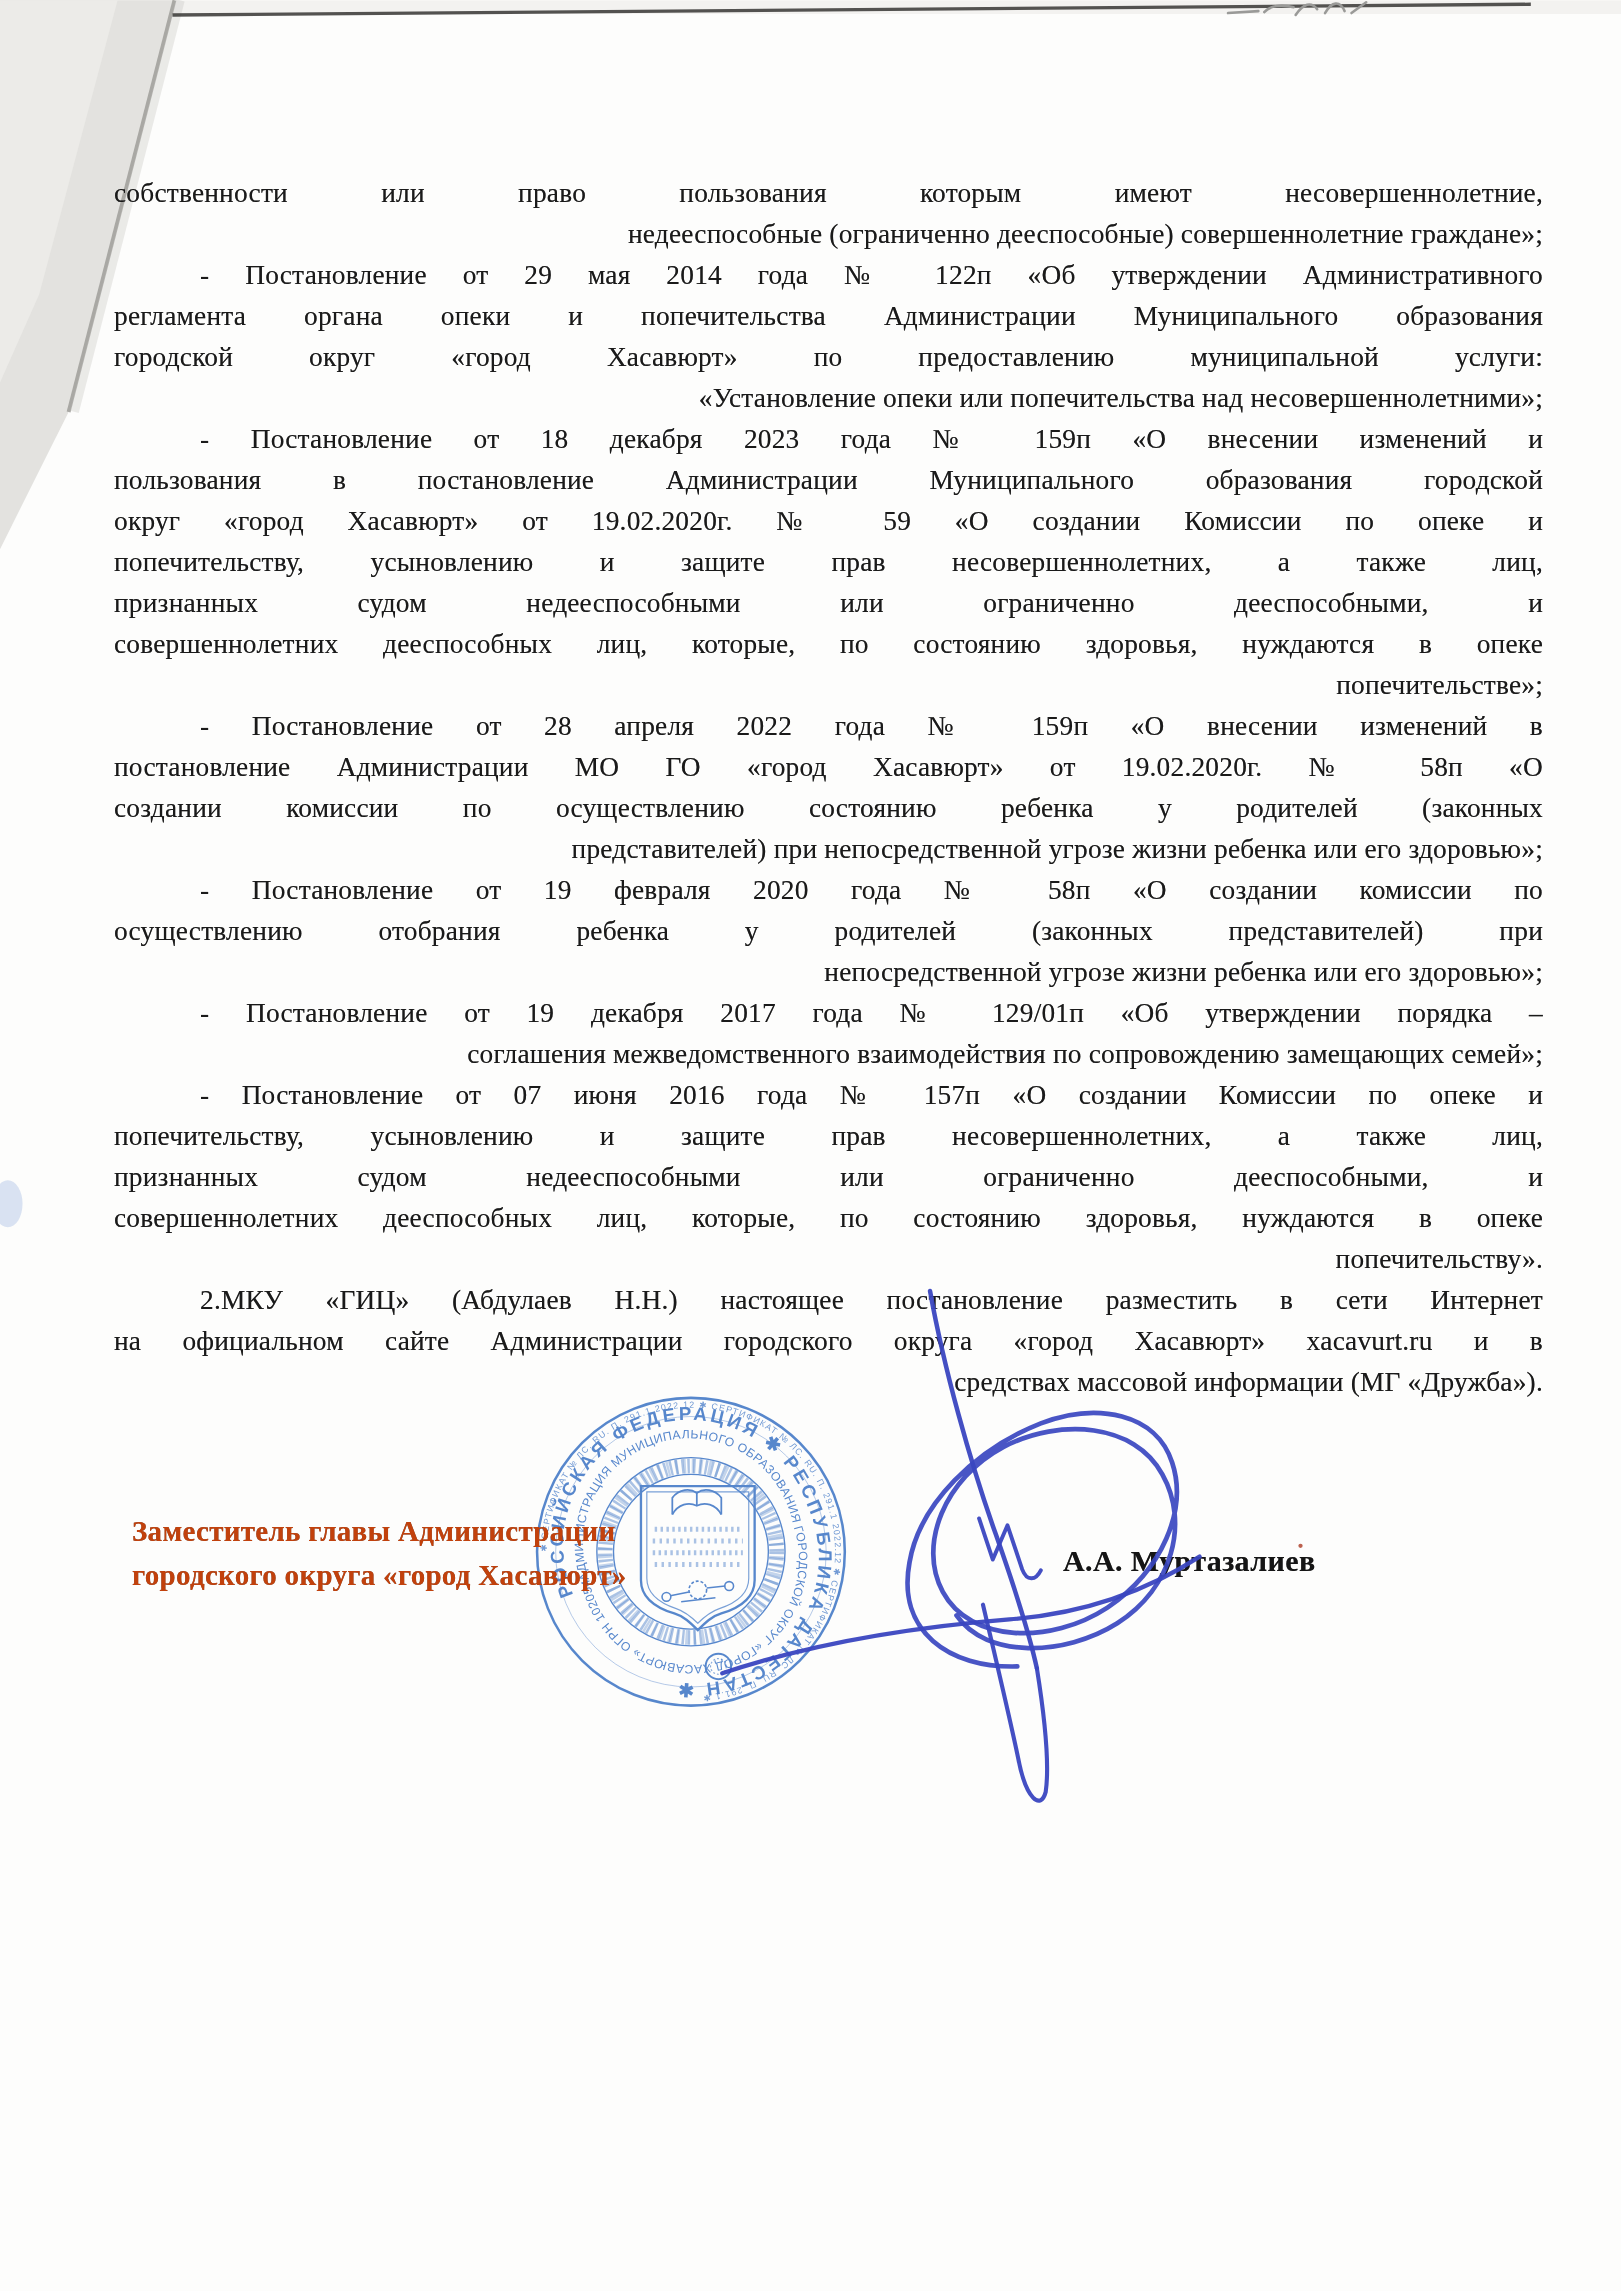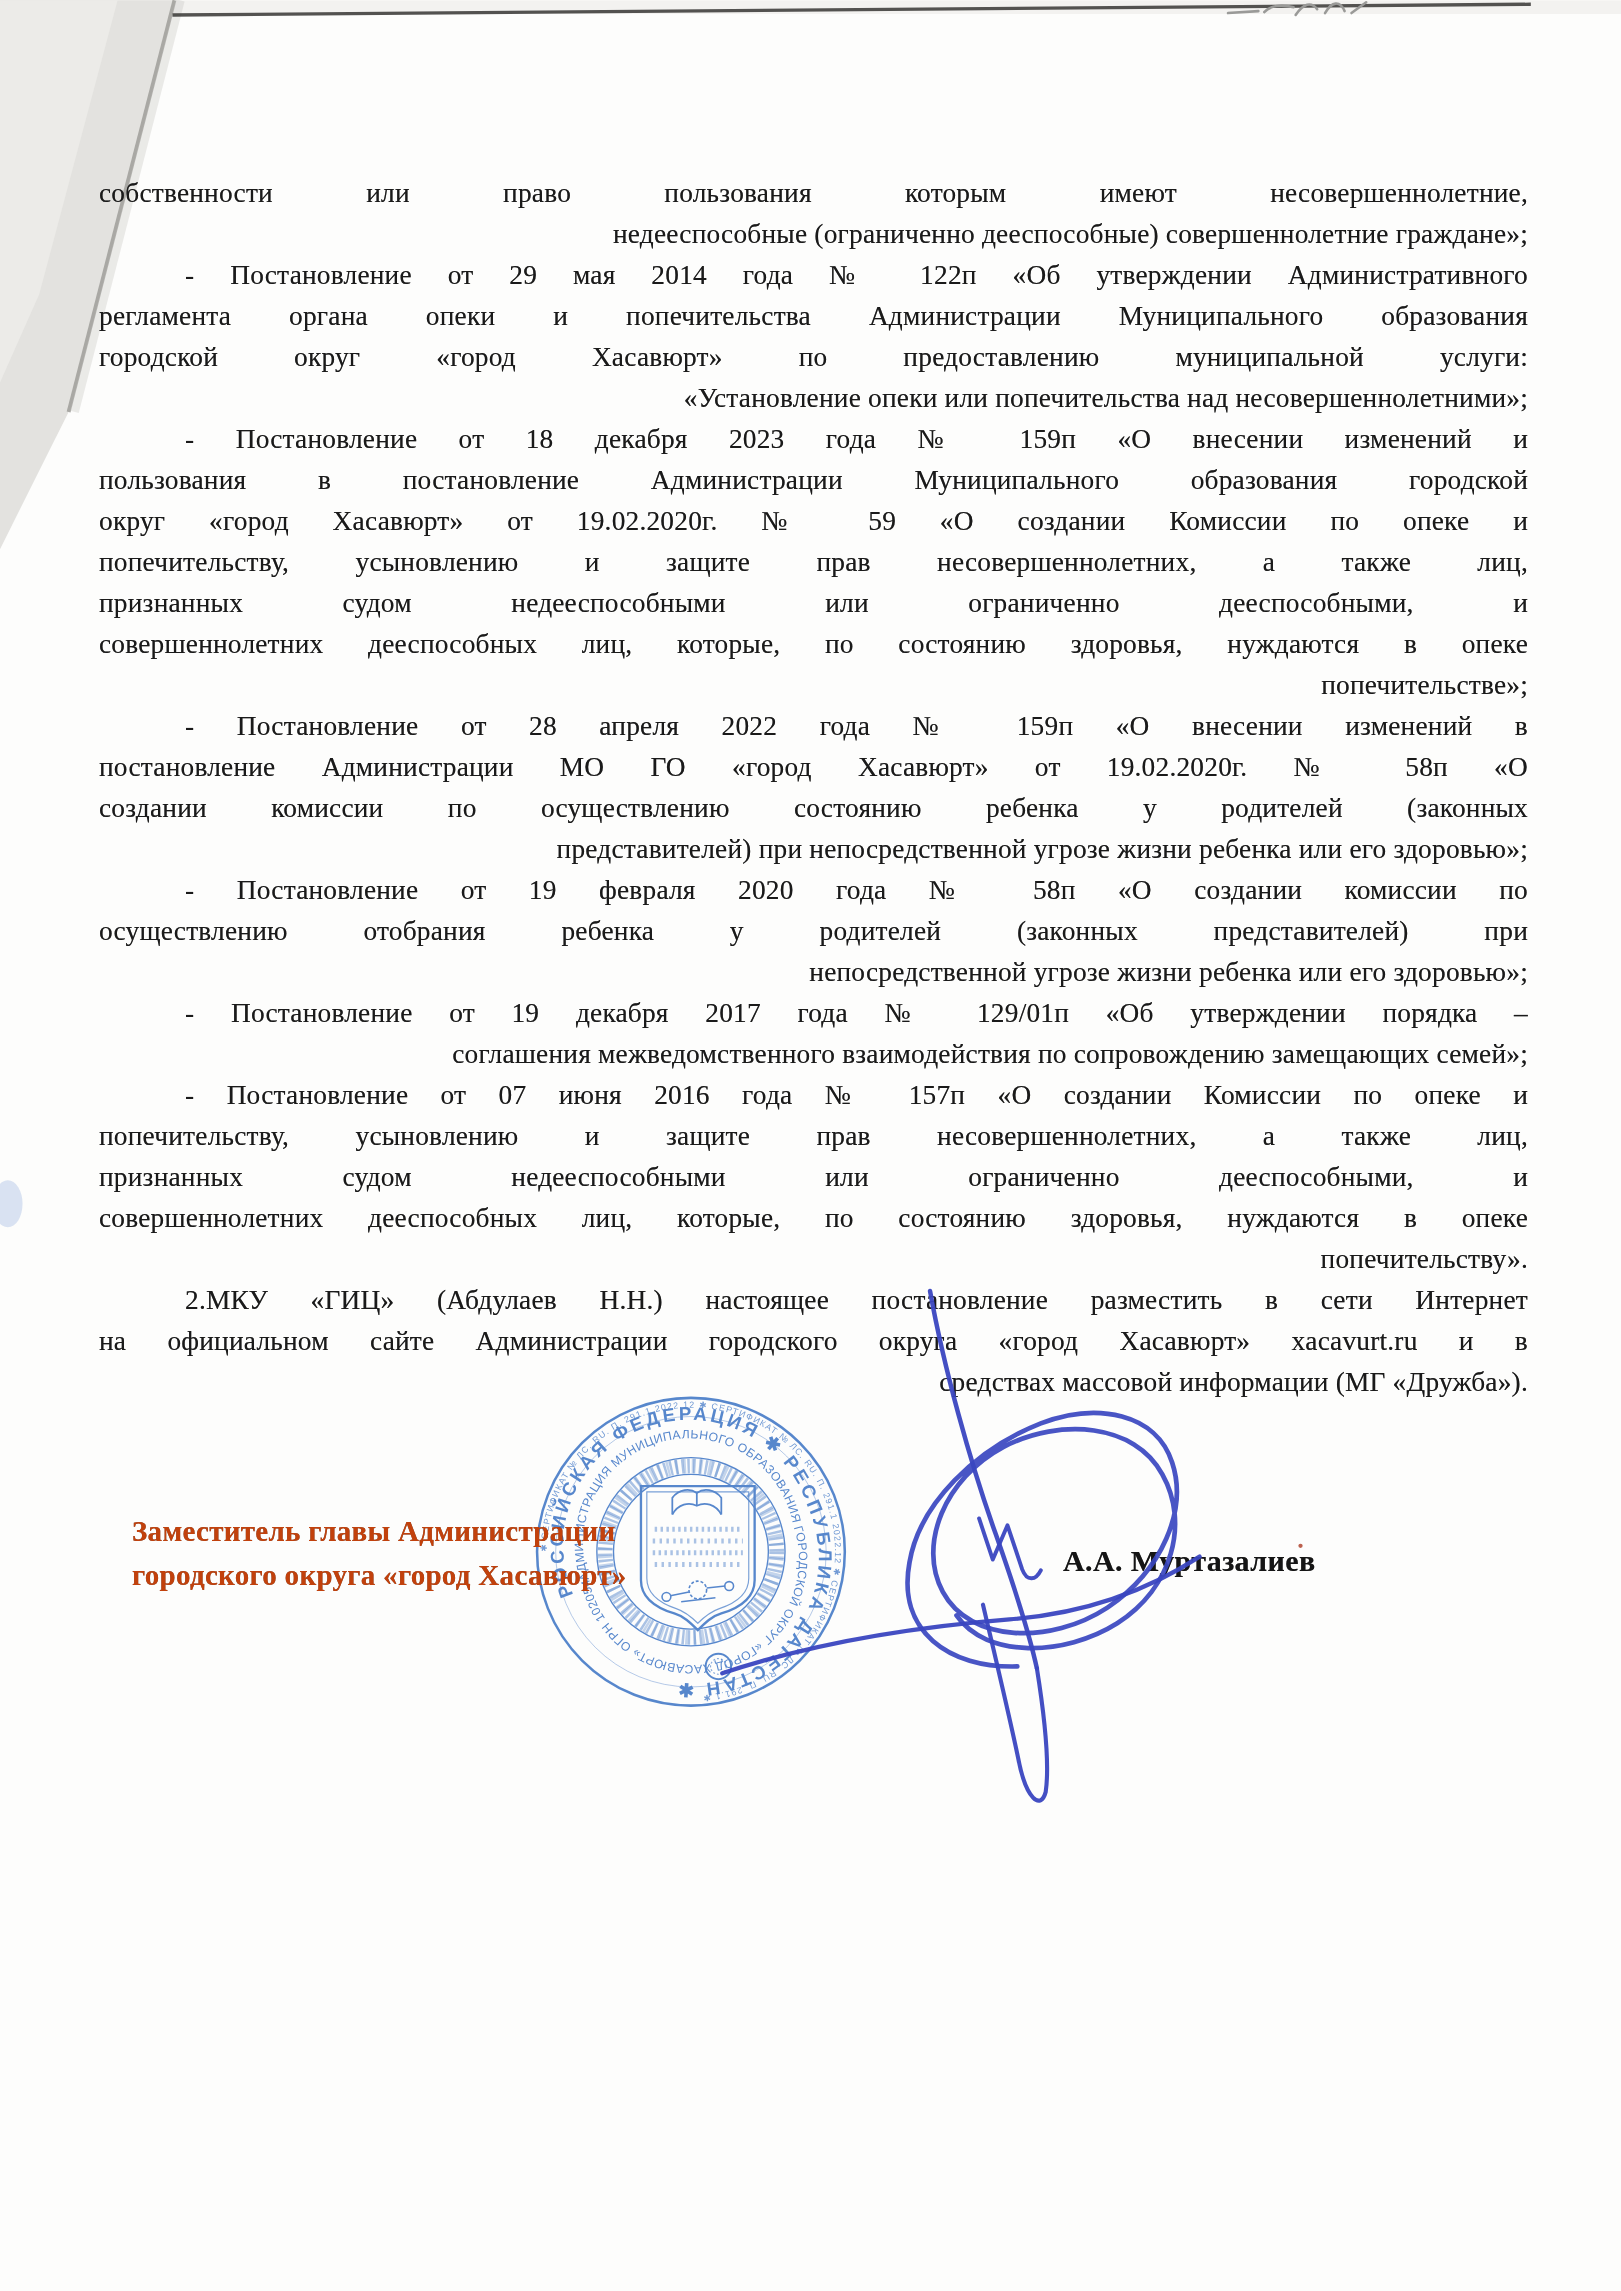--- a/index.html
+++ b/index.html
@@ -8,21 +8,21 @@
     position:relative;
     width:1621px;height:2292px;
     background:#fdfdfc;
     overflow:hidden;
     font-family:"Liberation Serif", serif;
   }
   
   .artifacts{position:absolute;left:0;top:0;z-index:1;pointer-events:none;}
   
   .textblock{
-    position:absolute;left:99px;top:173px;width:1429px;z-index:3;
+    position:absolute;left:114px;top:173px;width:1429px;z-index:3;
   }
   .line{
     height:41px;
     font-size:27.4px;line-height:41px;
     color:#1a1a1a;
     letter-spacing:0.2px;
     text-shadow:0 0 0.5px rgba(20,20,20,.55);
     white-space:nowrap;
     text-align:right;
   }

